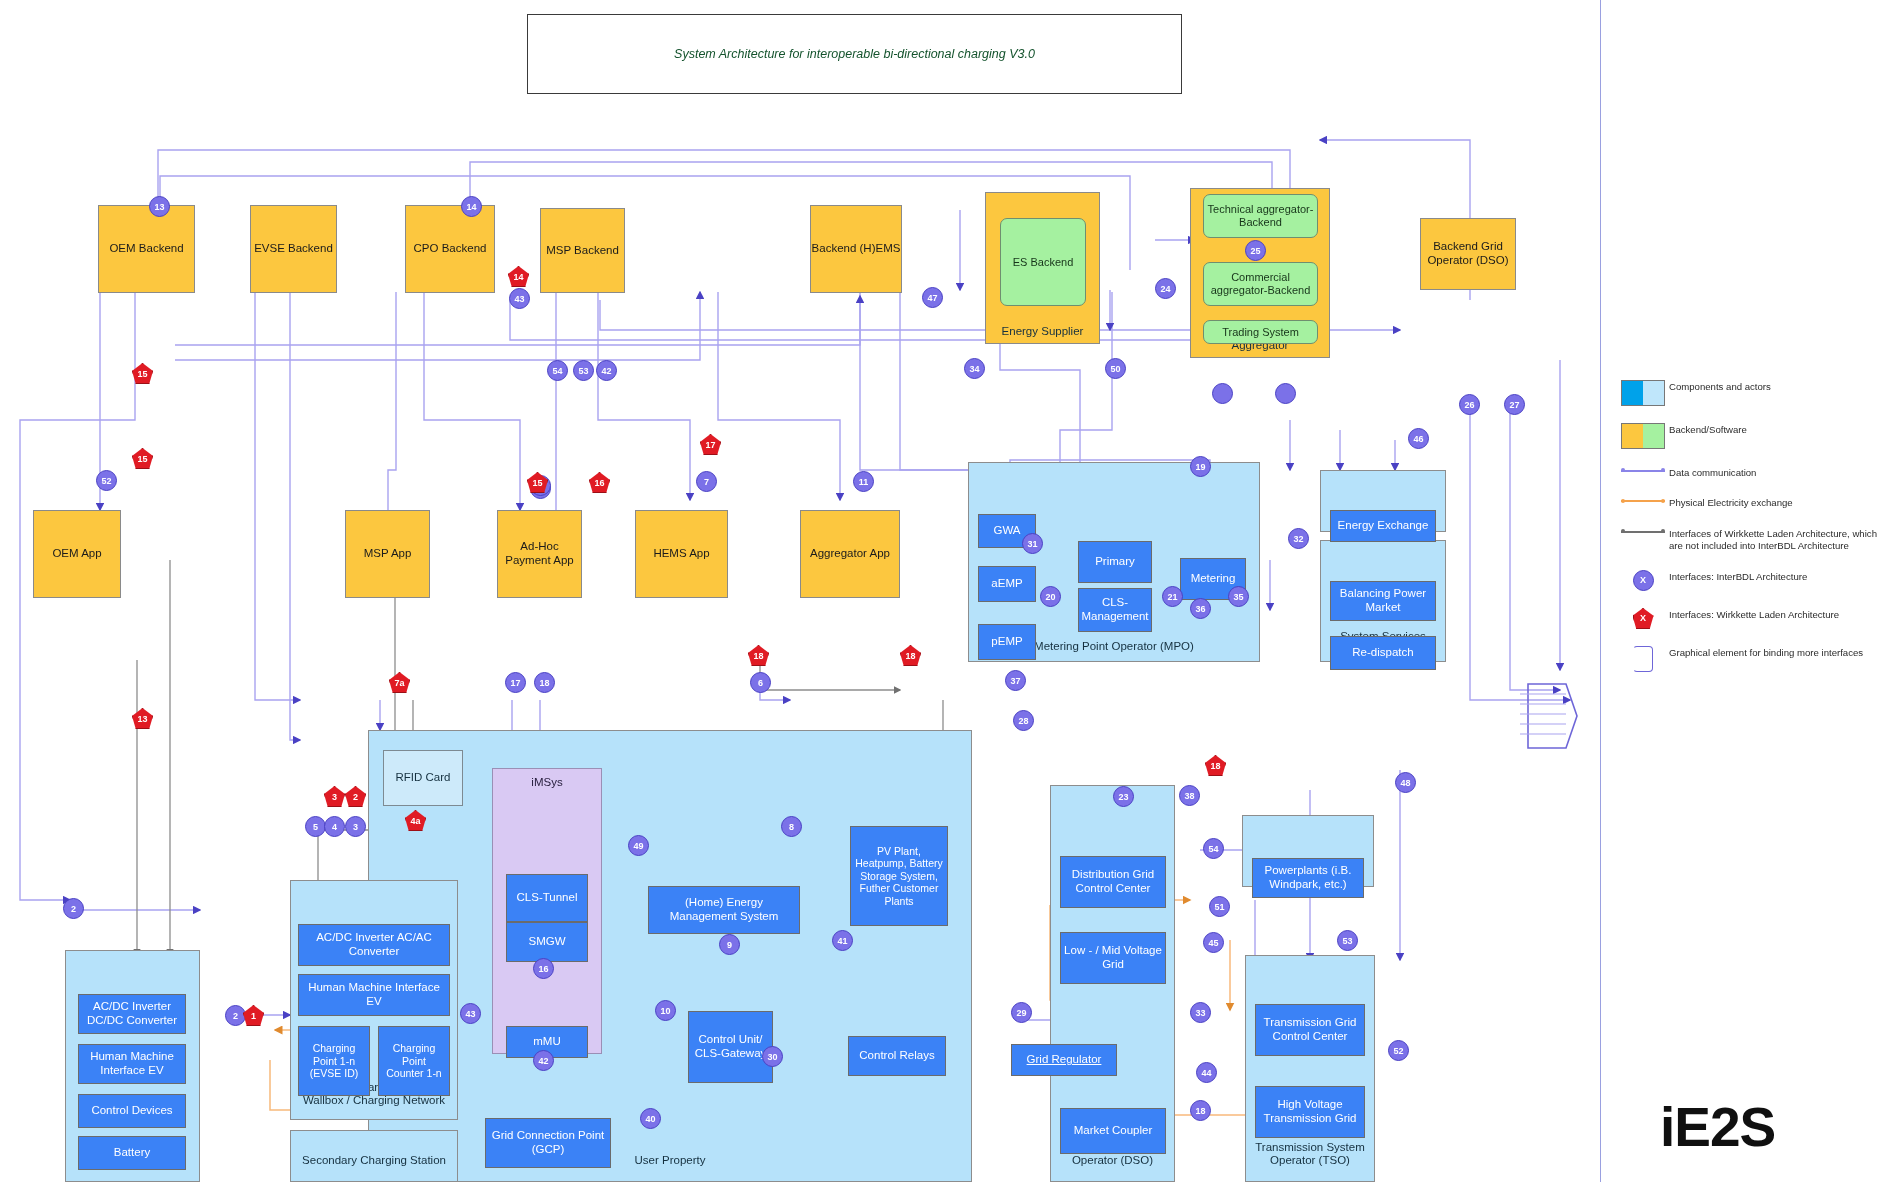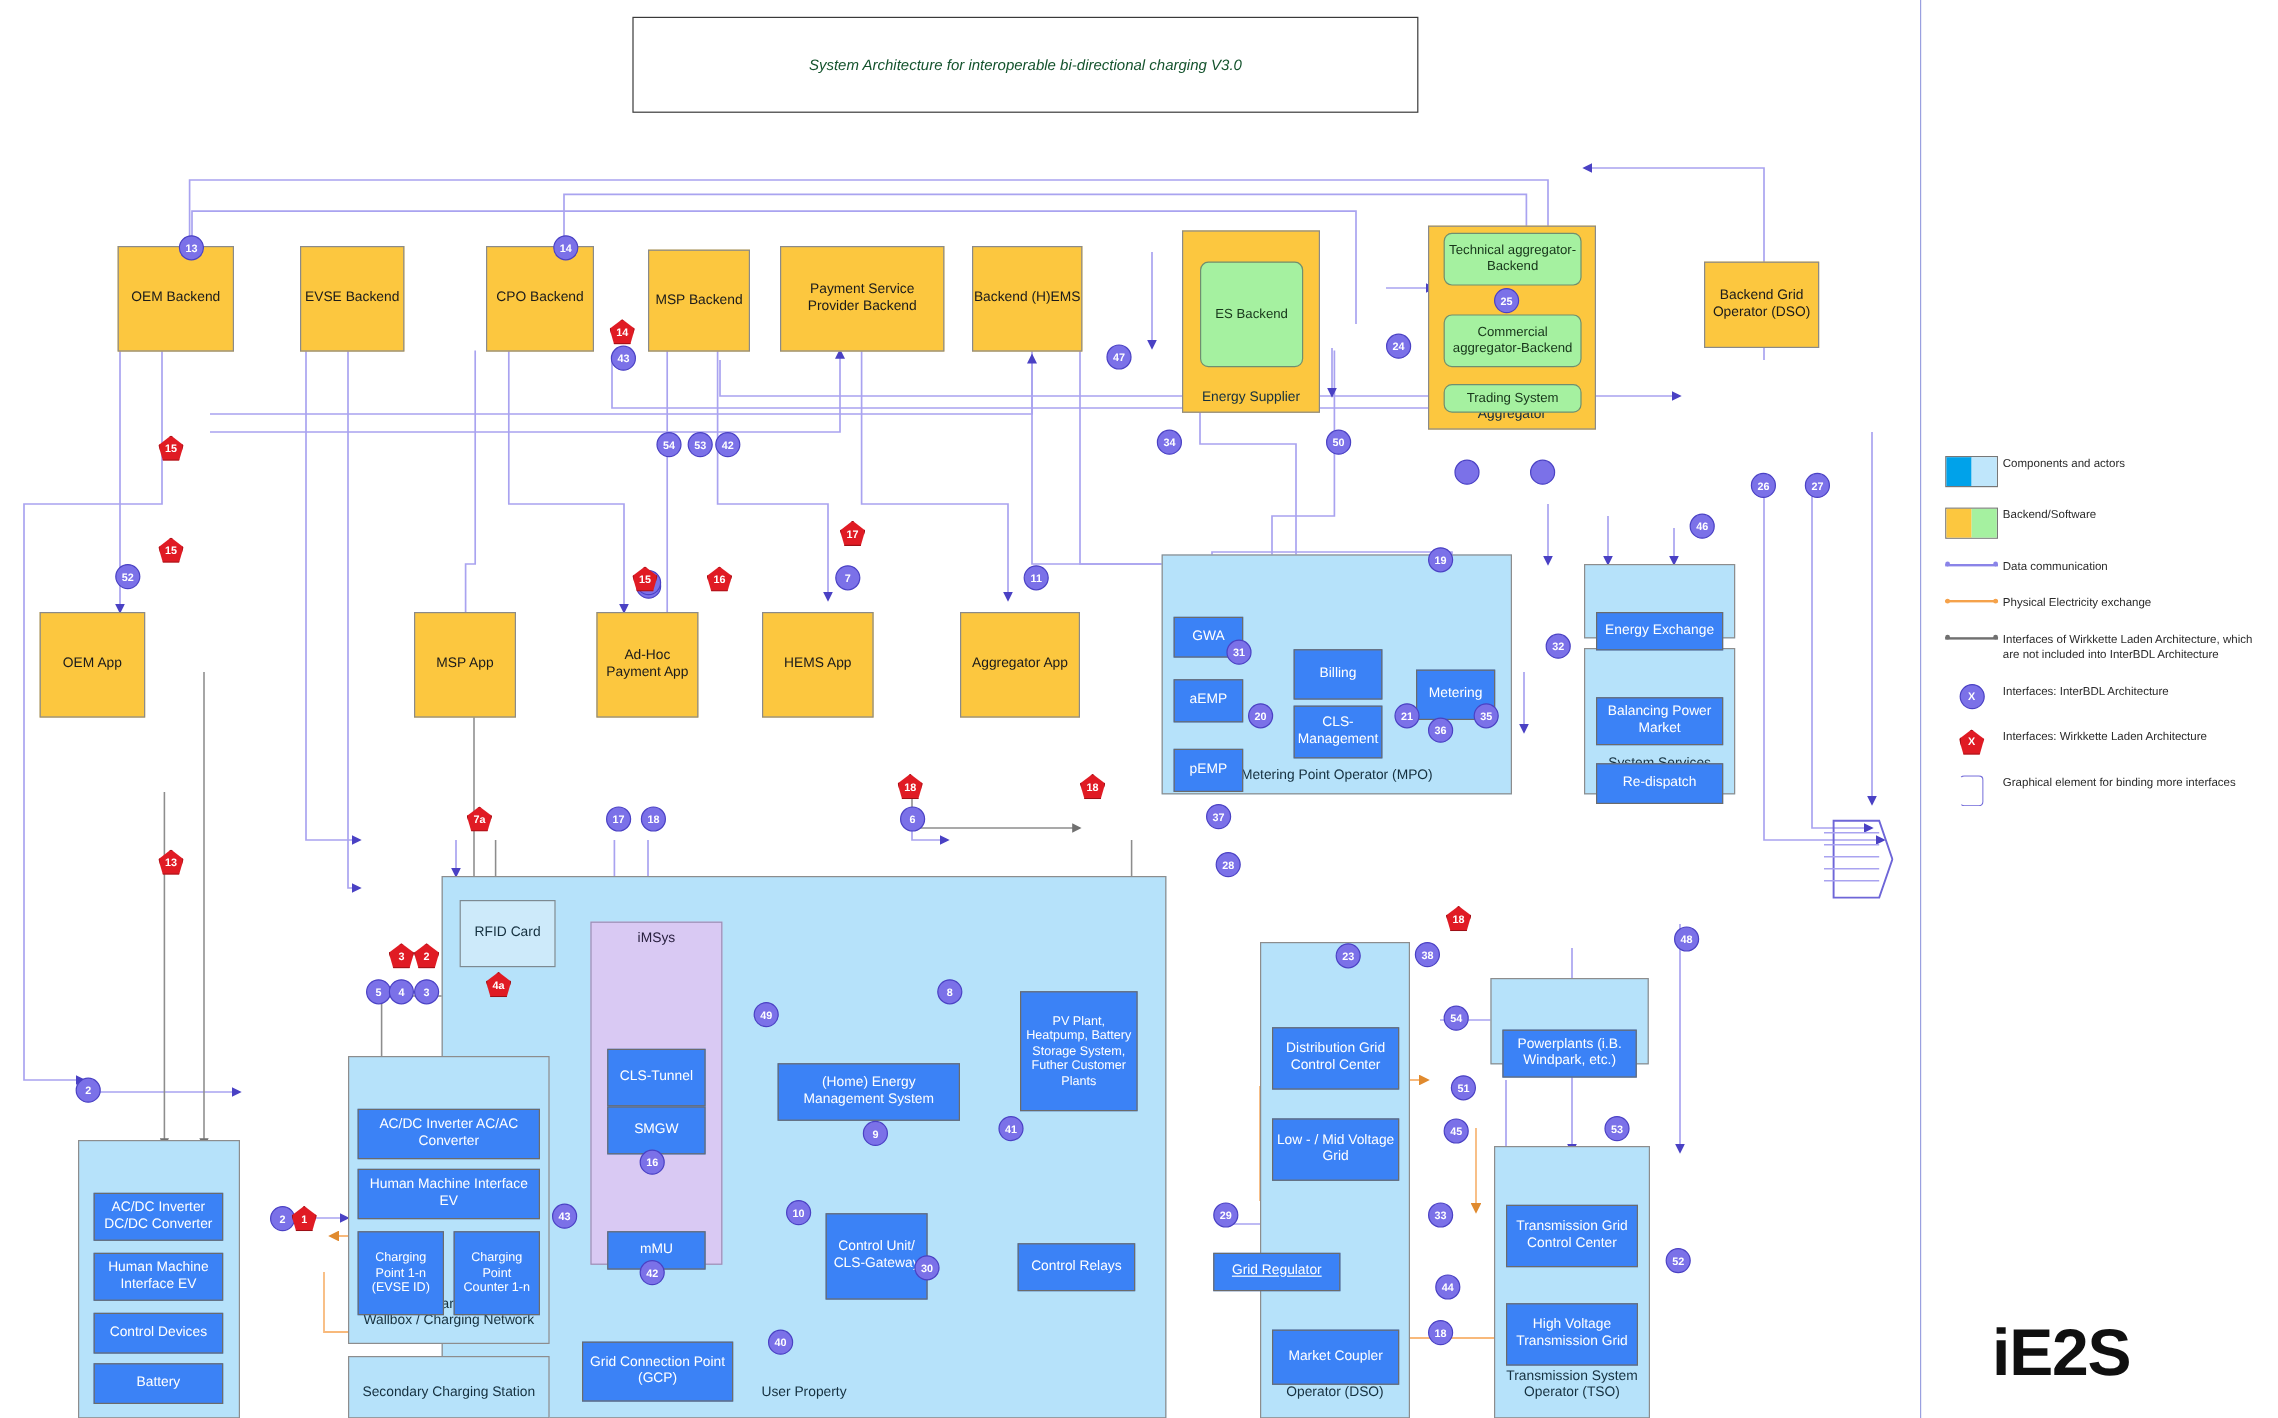--- a/index.html
+++ b/index.html
@@ -170,21 +170,20 @@
   </svg>
 
   <div class="titlebox">
     <div class="t2">System Architecture for interoperable bi-directional charging V3.0</div>
   </div>
 
   <div class="box yellow" style="left:98px;top:205px;width:97px;height:88px;">OEM Backend</div>
   <div class="box yellow" style="left:250px;top:205px;width:87px;height:88px;">EVSE Backend</div>
   <div class="box yellow" style="left:405px;top:205px;width:90px;height:88px;">CPO Backend</div>
   <div class="box yellow" style="left:540px;top:208px;width:85px;height:85px;">MSP Backend</div>
-  <div class="box yellow" style="left:650px;top:205px;width:137px;height:88px;padding:0 6px;">Payment Service Provider Backend</div>
   <div class="box yellow" style="left:810px;top:205px;width:92px;height:88px;">Backend (H)EMS</div>
   <div class="box yellow" style="left:1420px;top:218px;width:96px;height:72px;padding:0 5px;">Backend Grid Operator (DSO)</div>
 
   <div class="cluster yellow" style="left:985px;top:192px;width:115px;height:152px;">
     <div class="clabel">Energy Supplier</div>
   </div>
   <div class="box green" style="left:1000px;top:218px;width:86px;height:88px;z-index:22;">ES Backend</div>
 
   <div class="cluster yellow" style="left:1190px;top:188px;width:140px;height:170px;">
     <div class="clabel">Aggregator</div>
@@ -198,21 +197,21 @@
   <div class="box yellow" style="left:497px;top:510px;width:85px;height:88px;padding:0 4px;">Ad-Hoc Payment App</div>
   <div class="box yellow" style="left:635px;top:510px;width:93px;height:88px;">HEMS App</div>
   <div class="box yellow" style="left:800px;top:510px;width:100px;height:88px;">Aggregator App</div>
 
   <div class="cluster bluelight" style="left:968px;top:462px;width:292px;height:200px;">
     <div class="clabel" style="bottom:8px;">Metering Point Operator (MPO)</div>
   </div>
   <div class="box bluedark" style="left:978px;top:478px;width:58px;height:34px;z-index:22;">GWA</div>
   <div class="box bluedark" style="left:978px;top:530px;width:58px;height:36px;z-index:22;">aEMP</div>
   <div class="box bluedark" style="left:978px;top:588px;width:58px;height:36px;z-index:22;">pEMP</div>
-  <div class="box bluedark" style="left:1078px;top:505px;width:74px;height:42px;z-index:22;">Billing</div>
+  <div class="box bluedark" style="left:1078px;top:505px;width:74px;height:42px;z-index:22;">Primary</div>
   <div class="box bluedark" style="left:1078px;top:552px;width:74px;height:44px;z-index:22;padding:0 2px;">CLS-Management</div>
   <div class="box bluedark" style="left:1180px;top:522px;width:66px;height:42px;z-index:22;">Metering</div>
 
   <div class="cluster bluelight" style="left:1320px;top:470px;width:126px;height:62px;">
     <div class="clabel">Energy Market</div>
   </div>
   <div class="box bluedark" style="left:1330px;top:474px;width:106px;height:32px;z-index:22;">Energy Exchange</div>
 
   <div class="cluster bluelight" style="left:1320px;top:540px;width:126px;height:122px;">
     <div class="clabel">System Services Markets</div>

